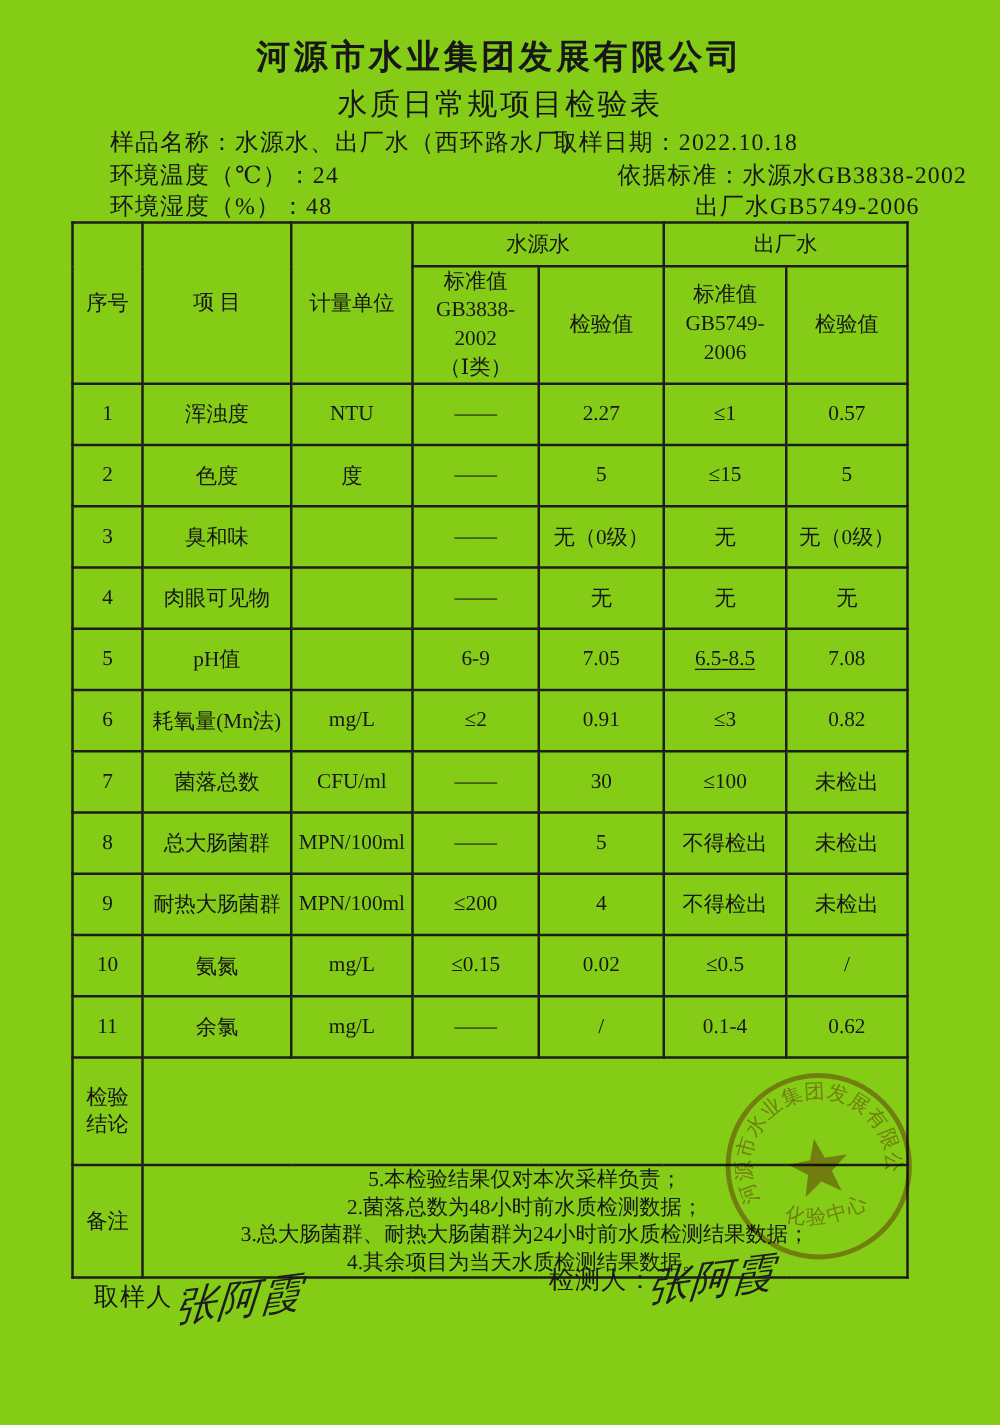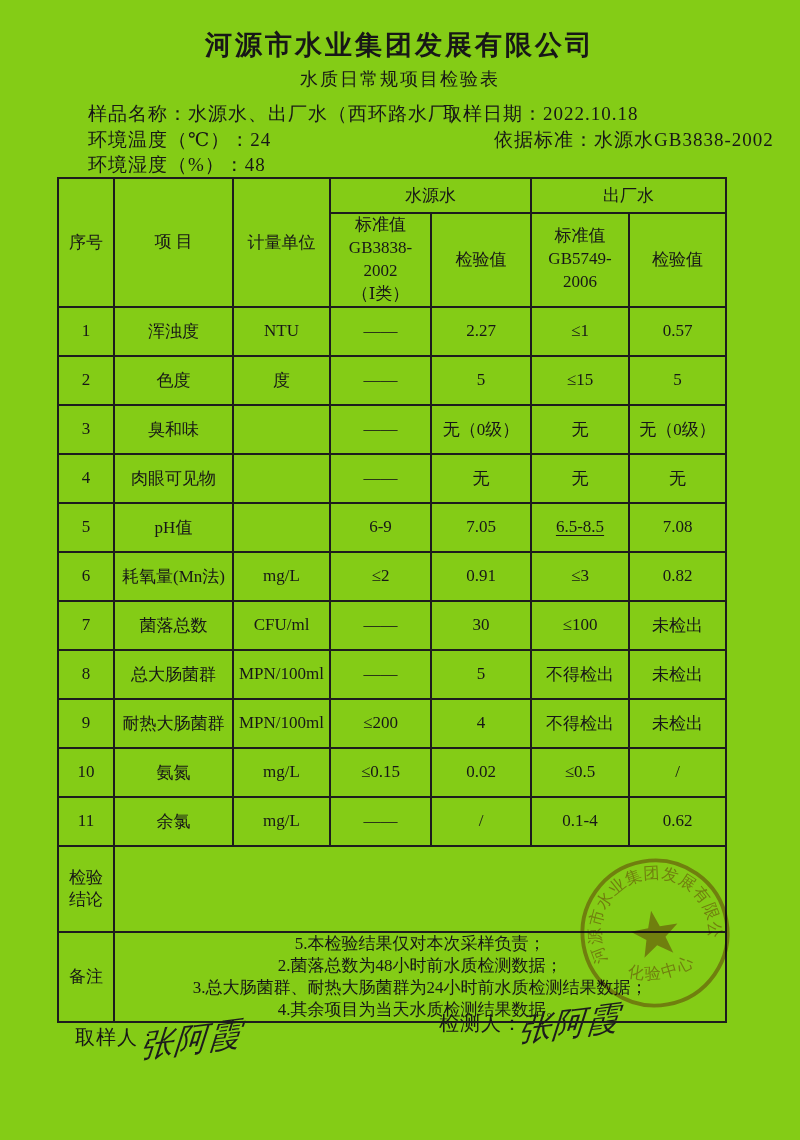--- a/index.html
+++ b/index.html
@@ -10,21 +10,21 @@
     color:#171717;
   }
   .doc-title {
     position:absolute; top:27px; left:0; width:100%;
     text-align:center; font-family:"Liberation Sans","DejaVu Sans",sans-serif;
     font-weight:bold; font-size:27px; letter-spacing:3px;
   }
   .doc-subtitle {
     position:absolute; top:67px; left:0; width:100%;
     text-align:center; font-family:Liberation Serif, serif;
-    font-size:18px; letter-spacing:2px;
+    font-size:24px; letter-spacing:2px;
   }
   .info { position:absolute; font-size:19px; letter-spacing:1px; white-space:nowrap; }
   #info-sample   { left:88px;  top:101px; }
   #info-date     { left:443px; top:101px; }
   #info-temp     { left:88px;  top:127px; }
   #info-std1     { left:458px; top:127px;margin-left:36px; }
   #info-humidity { left:88px;  top:152px; }
   #info-std2     { left:556px; top:152px; }
 
   table.report {
@@ -71,20 +71,21 @@
 <div class="page">
 
   <div class="doc-title">河源市水业集团发展有限公司</div>
   <div class="doc-subtitle">水质日常规项目检验表</div>
 
   <div class="info" id="info-sample"><span>样品名称：</span><span>水源水、出厂水（西环路水厂）</span></div>
   <div class="info" id="info-date"><span>取样日期：</span><span>2022.10.18</span></div>
   <div class="info" id="info-temp"><span>环境温度（℃）：</span><span>24</span></div>
   <div class="info" id="info-std1"><span>依据标准：</span><span>水源水GB3838-2002</span></div>
   <div class="info" id="info-humidity"><span>环境湿度（%）：</span><span>48</span></div>
+  <div class="info" id="info-std2"><span>出厂水GB5749-2006</span></div>
 
   <table class="report">
     <colgroup>
       <col style="width:56px">
         <col style="width:119px">
         <col style="width:97px">
       <col style="width:101px">
         <col style="width:100px">
         <col style="width:98px">
         <col style="width:97px">

